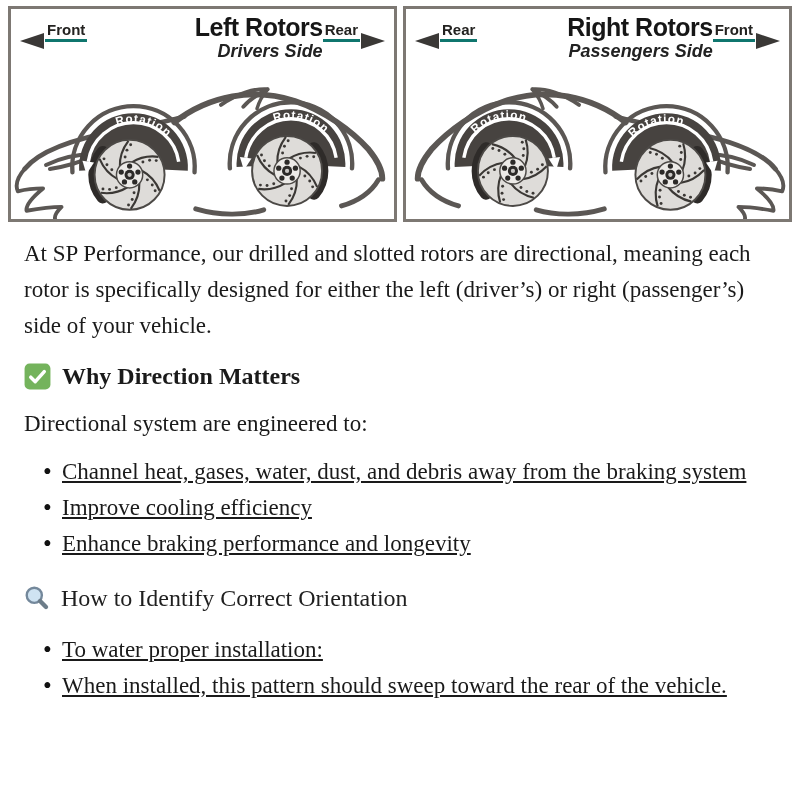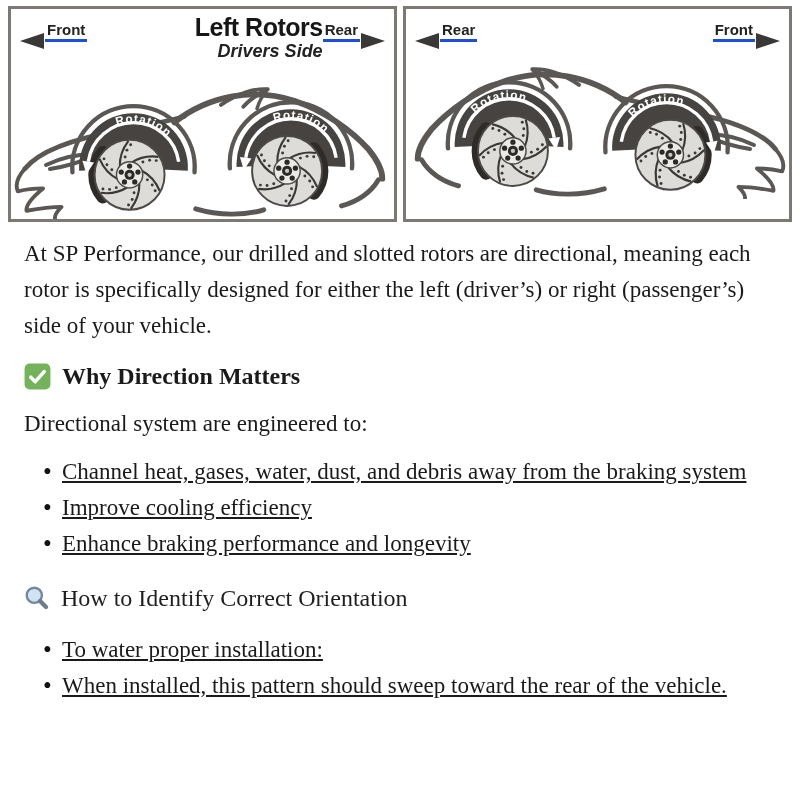--- a/index.html
+++ b/index.html
@@ -7,21 +7,21 @@
 
   
   .diagram{display:flex;gap:6px;padding:6px 8px 0 8px;}
   .panel{flex:1;border:3px solid #7d7873;background:#fff;min-width:0;}
   .panel-header{display:flex;justify-content:space-between;align-items:flex-start;
                 padding:8px 9px 0 9px;font-family:"Liberation Sans",sans-serif;}
   .titles{flex:1;text-align:right;margin-top:-2px;}
   .panel-title{font-weight:700;font-size:25px;line-height:1.02;color:#161616;letter-spacing:-0.5px;}
   .panel-sub{font-style:italic;font-weight:700;font-size:18px;color:#222;}
   .dir{display:flex;align-items:flex-end;margin-top:5px;}
-  .dir-text{font-weight:700;font-size:15px;color:#232220;border-bottom:3px solid #1d4ed8;padding:0 2px 0 2px;line-height:1.1;text-align:center;}
+  .dir-text{font-weight:700;font-size:15px;color:#232220;border-bottom:3px solid #0f766e;padding:0 2px 0 2px;line-height:1.1;text-align:center;}
   .tri{width:0;height:0;border-top:8px solid transparent;border-bottom:8px solid transparent;margin-bottom:-7px;}
   .tri-left{border-right:24px solid #3a3836;margin-right:1px;}
   .tri-right{border-left:24px solid #3a3836;margin-left:1px;}
   .car-svg{display:block;width:100%;height:auto;margin-top:2px;}
 
   
   .content{padding:14px 24px 0 24px;max-width:735px;font-size:23px;line-height:36px;}
   .intro{margin:0 0 14px 0;}
   .sec-head{display:flex;align-items:center;gap:11px;margin:12px 0 12px 0;}
   .sec-head.why .sec-title{font-weight:700;font-size:24px;}
@@ -154,20 +154,24 @@
         </g>
       </svg>
   </div>
 
   <div class="panel">
     <div class="panel-header">
       <div class="dir">
         <span class="tri tri-left"></span>
         <span class="dir-text">Rear</span>
       </div>
+      <div class="titles">
+        <div class="panel-title">Right Rotors</div>
+        <div class="panel-sub">Passengers Side</div>
+      </div>
       <div class="dir">
         <span class="dir-text">Front</span>
         <span class="tri tri-right"></span>
       </div>
     </div>
     <svg id="carR" class="car-svg" viewBox="0 0 394 160">
       <g transform="translate(394 0) scale(-1 1)">
           <use href="#carBody"></use>
         </g>
     <g>

